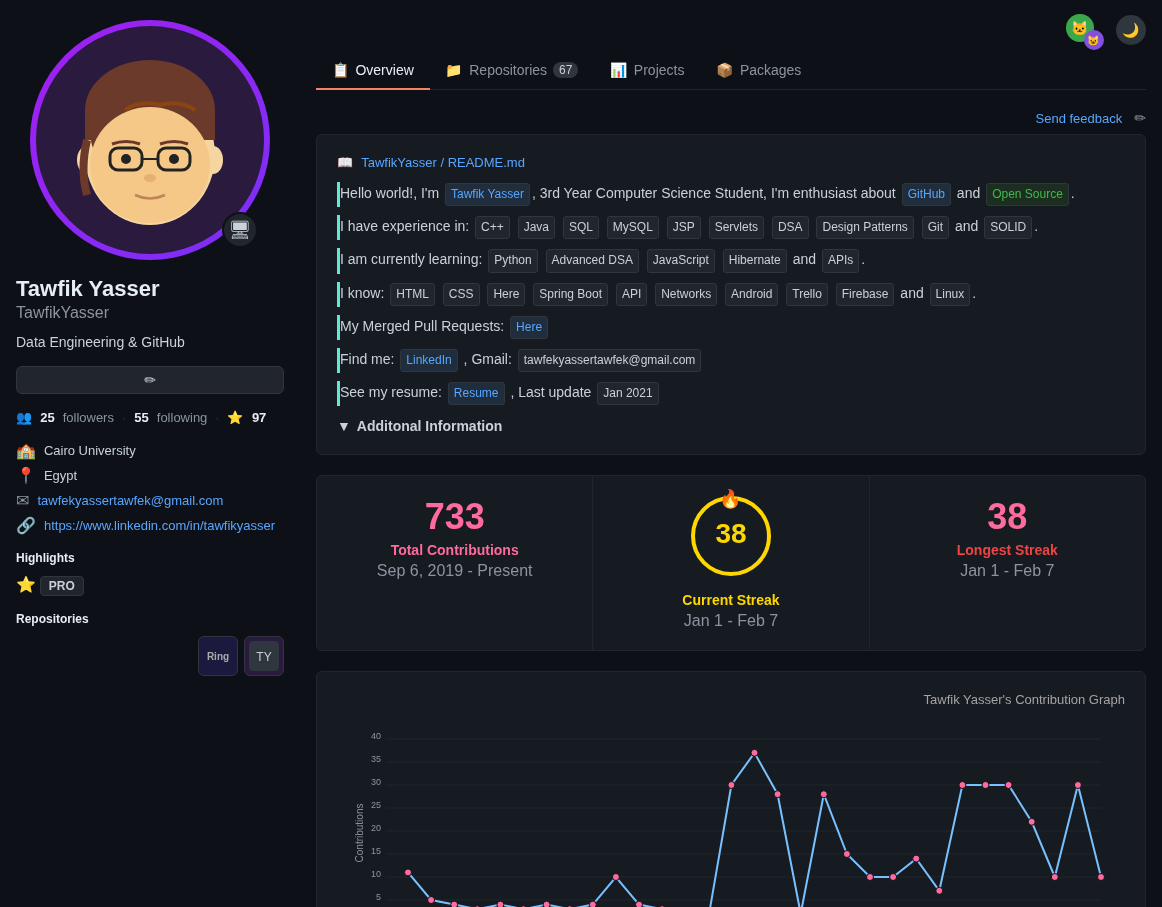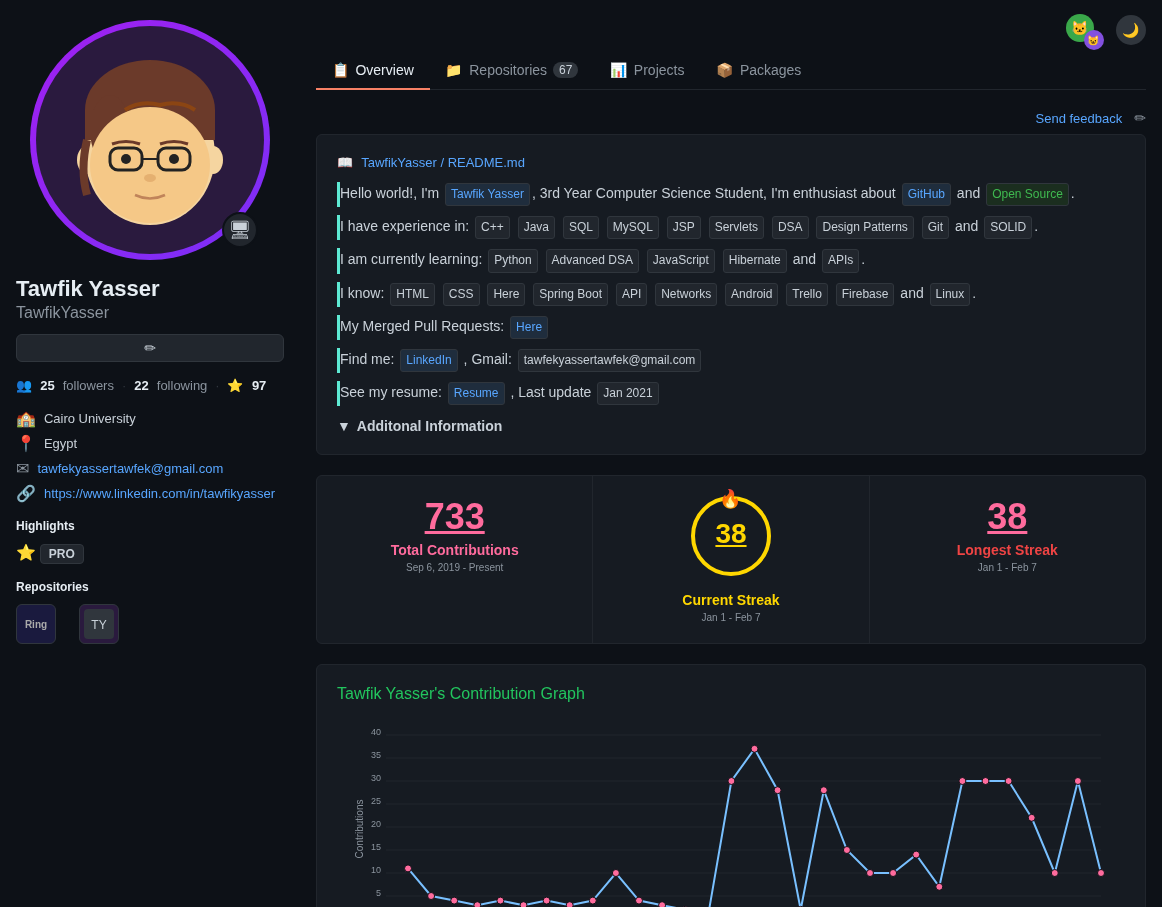--- a/index.html
+++ b/index.html
@@ -128,21 +128,21 @@
       display: inline-block;
       background: #21262d;
       border: 1px solid #30363d;
       border-radius: 4px;
       padding: 2px 8px;
       font-size: 12px;
       font-weight: 600;
       color: #c9d1d9;
     }
     .orgs-section {}
-    .org-avatars { display: flex; gap: 23px; }
+    .org-avatars { display: flex; gap: 6px; justify-content: flex-end; }
     .org-avatar {
       width: 40px;
       height: 40px;
       border-radius: 6px;
       background: #21262d;
       border: 1px solid #30363d;
       display: flex;
       align-items: center;
       justify-content: center;
       font-size: 12px;
@@ -250,35 +250,34 @@
       flex: 1;
       padding: 20px;
       text-align: center;
       border-right: 1px solid #21262d;
     }
     .stat-block:last-child { border-right: none; }
     .stat-number {
       font-size: 36px;
       font-weight: 700;
       margin-bottom: 4px;
-      text-decoration: underline;
     }
     .stat-number.pink { color: #ff6b9d; }
     .stat-number.yellow { color: #ffd700; }
     .stat-number.pink2 { color: #ff6b9d; }
     .stat-label {
       font-size: 14px;
       font-weight: 600;
       margin-bottom: 4px;
     }
     .stat-label.pink { color: #ff6b9d; }
     .stat-label.yellow { color: #ffd700; margin-top: 16px; }
     .stat-label.pink2 { color: #ef4444; }
     .stat-date {
-      font-size: 10px;
+      font-size: 16px;
       color: #8b949e;
     }
     .streak-ring {
       width: 80px;
       height: 80px;
       border-radius: 50%;
       border: 4px solid #ffd700;
       display: flex;
       align-items: center;
       justify-content: center;
@@ -291,23 +290,23 @@
       font-size: 18px;
     }
     
     .graph-card {
       background: #161b22;
       border: 1px solid #21262d;
       border-radius: 6px;
       padding: 20px;
     }
     .graph-title {
-      text-align: left;
-      font-size: 16px;
-      color: #22c55e;
+      text-align: right;
+      font-size: 13px;
+      color: #a3a3a3;
       margin-bottom: 16px;
     }
     .graph-container {
       position: relative;
       height: 220px;
     }
   </style>
 </head>
 <body>
 
@@ -349,29 +348,30 @@
 
             <path d="M37 100 Q30 130 37 155" stroke="#6b3a2a" stroke-width="8" fill="none"></path>
           </svg>
         </div>
       </div>
       <div class="avatar-badge">🖥</div>
     </div>
 
     <div class="user-name">Tawfik Yasser</div>
     <div class="user-handle">TawfikYasser</div>
+    <div class="user-bio">Data Engineering &amp; GitHub</div>
 
     <button class="edit-profile-btn">✏</button>
 
     <div class="followers-row">
       <span>👥</span>
       <span class="num">25</span>
       <span> followers</span>
       <span class="dot">·</span>
-      <span class="num">22</span>
+      <span class="num">55</span>
       <span> following</span>
       <span class="dot">·</span>
       <span>⭐</span>
       <span class="num">97</span>
     </div>
 
     <ul class="info-list">
       <li>
         <span class="info-icon">🏫</span>
         <span>Cairo University</span>

